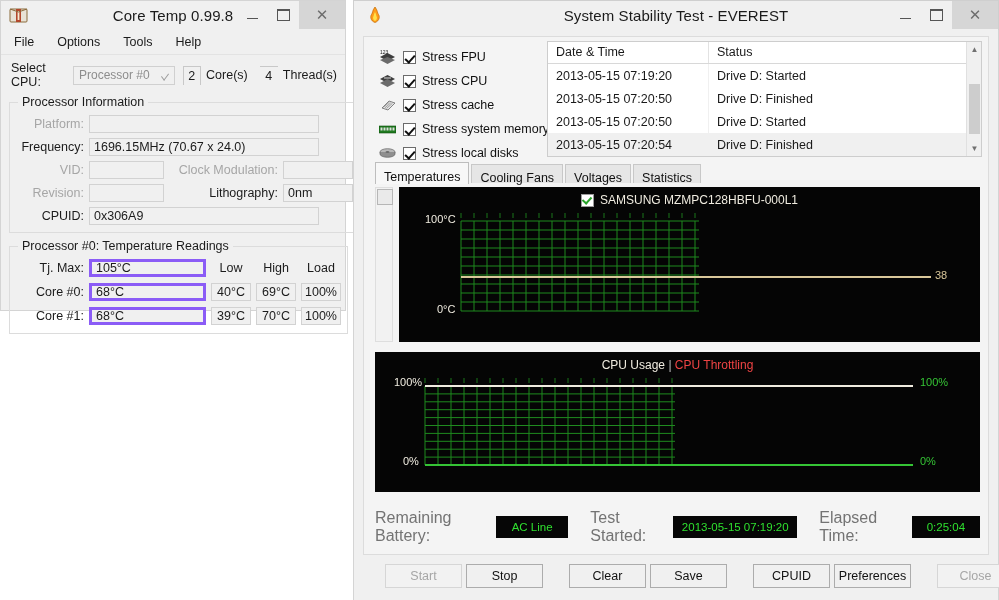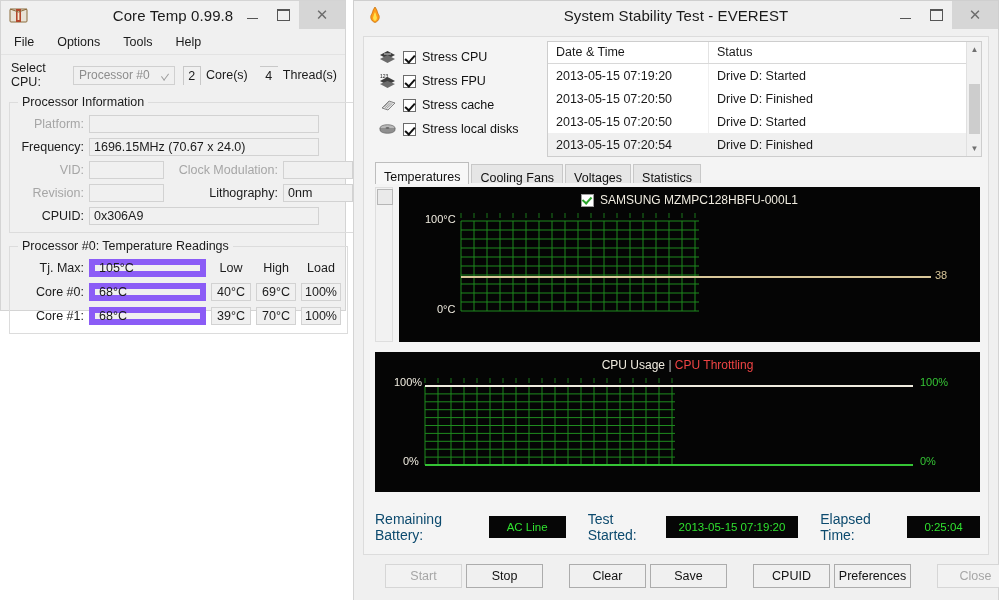--- a/index.html
+++ b/index.html
@@ -79,21 +79,21 @@
   .frow .flabel.dim { color: #a6a6a6; }
   .fval {
     height: 18px; border: 1px solid #d2d2d2; background: #f0f0f0;
     font-size: 12.5px; color: #1b1b1b; display: flex; align-items: center;
     padding-left: 4px; box-sizing: border-box; margin-left: 5px;
   }
   .fval.empty { color: transparent; }
 
   .treadings .frow { height: 22px; }
   .cellbox {
-    height: 18px; border: 6px solid #8b5cf6; background: #f0f0f0; box-sizing: border-box;
+    height: 18px; border: 3px solid #8b5cf6; background: #f0f0f0; box-sizing: border-box;
     font-size: 12.5px; color: #1b1b1b; display: flex; align-items: center;
     padding-left: 4px; margin-left: 5px;
   }
   .hdrcell {
     width: 40px; text-align: center; font-size: 12.5px; color: #1b1b1b;
     display: flex; align-items: center; justify-content: center; margin-left: 5px;
   }
   .minicell {
     width: 40px; height: 18px; border: 1px solid #d2d2d2; background:#f0f0f0; box-sizing:border-box;
     font-size: 12.5px; color: #1b1b1b; display:flex; align-items:center; justify-content:center;
@@ -191,21 +191,21 @@
     border: solid #2aa32a; border-width: 0 2px 2px 0; transform: rotate(42deg);
   }
 
   .series-line { position: absolute; height: 2px; }
 
   
   #statusbar {
     position: absolute; left: 11px; right: 8px; bottom: 14px; height: 26px;
     display: flex; align-items: center;
   }
-  .st-lbl { font-size: 14px; color: #0c4a6e; margin-right: 9px; }
+  .st-lbl { font-size: 16px; color: #737373; margin-right: 9px; }
   .st-val {
     background: #060606; color: #2fe02f; font-size: 11.5px;
     height: 22px; display: flex; align-items: center; justify-content: center;
     box-sizing: border-box; margin-right: 22px;
   }
 
   
   #btnbar { position: absolute; left: 0; right: 0; bottom: 0; height: 44px; }
   .btn {
     position: absolute; top: 8px; height: 24px; background: #f0f0f0;
@@ -344,51 +344,65 @@
             <span class="glyph-max"></span>
           </div>
         <div class="win-btn close hot">✕</div>
       </div>
     </div>
 
     <div id="ev-body">
       <div id="ev-inner">
 
         <div id="stress-list">
+          <div class="stress-row">
+            <span class="stress-ico">
+              <svg width="17" height="16" viewBox="0 0 17 16">
+                  <text x="1" y="5" font-size="5" fill="#1a1a1a" font-family="sans-serif">123</text>
+                  <path d="M8.5 4 L16 8 L8.5 12 L1 8 Z" fill="#3d3d3d"></path>
+                  <path d="M8.5 8 L16 11 L8.5 15 L1 11 Z" fill="#6b6b6b"></path>
+                </svg>
+            </span>
+            <span class="cbx"></span>
+            <span class="stress-lbl">Stress FPU</span>
+          </div>
           <div class="stress-row">
             <span class="stress-ico">
               <svg width="17" height="14" viewBox="0 0 17 14">
                   <path d="M8.5 1 L16 5 L8.5 9 L1 5 Z" fill="#3d3d3d"></path>
                   <path d="M8.5 5 L16 9 L8.5 13 L1 9 Z" fill="#6b6b6b"></path>
                   <path d="M5 3 h7 v2 h-7z" fill="#d8d8d8" opacity=".5"></path>
                 </svg>
             </span>
             <span class="cbx"></span>
             <span class="stress-lbl">Stress CPU</span>
           </div>
           <div class="stress-row">
             <span class="stress-ico">
-              <svg width="17" height="16" viewBox="0 0 17 16">
-                  <text x="1" y="5" font-size="5" fill="#1a1a1a" font-family="sans-serif">123</text>
-                  <path d="M8.5 4 L16 8 L8.5 12 L1 8 Z" fill="#3d3d3d"></path>
-                  <path d="M8.5 8 L16 11 L8.5 15 L1 11 Z" fill="#6b6b6b"></path>
-                </svg>
-            </span>
-            <span class="cbx"></span>
-            <span class="stress-lbl">Stress FPU</span>
-          </div>
-          <div class="stress-row">
-            <span class="stress-ico">
               <svg width="17" height="13" viewBox="0 0 17 13">
                   <path d="M3 9 L10 2 L16 4 L9 11 Z" fill="#e2e2e2" stroke="#6a6a6a" stroke-width=".8"></path>
                   <path d="M4.5 8.2 L10.3 3.2 M6 8.8 L11.8 3.8 M7.5 9.4 L13.3 4.4" stroke="#8a8a8a" stroke-width=".7"></path>
                 </svg>
             </span>
             <span class="cbx"></span>
             <span class="stress-lbl">Stress cache</span>
+          </div>
+          <div class="stress-row">
+            <span class="stress-ico">
+              <svg width="17" height="11" viewBox="0 0 17 11">
+                  <rect x="0" y="2" width="17" height="7" fill="#1f7a1f" stroke="#0d4d0d" stroke-width=".6"></rect>
+                  <rect x="1.5" y="3.5" width="2" height="3" fill="#dcdcdc"></rect>
+                  <rect x="4.5" y="3.5" width="2" height="3" fill="#dcdcdc"></rect>
+                  <rect x="7.5" y="3.5" width="2" height="3" fill="#dcdcdc"></rect>
+                  <rect x="10.5" y="3.5" width="2" height="3" fill="#dcdcdc"></rect>
+                  <rect x="13.5" y="3.5" width="2" height="3" fill="#dcdcdc"></rect>
+                </svg>
+            </span>
+            <span class="cbx"></span>
+            <span class="stress-lbl">Stress system memory</span>
           </div>
           <div class="stress-row">
             <span class="stress-ico">
               <svg width="17" height="12" viewBox="0 0 17 12">
                   <ellipse cx="8.5" cy="5" rx="7.5" ry="3.3" fill="#b9b9b9" stroke="#5f5f5f" stroke-width=".7"></ellipse>
                   <path d="M1 5 v2 a7.5 3.3 0 0 0 15 0 v-2" fill="#8f8f8f" stroke="#5f5f5f" stroke-width=".7"></path>
                   <ellipse cx="8.5" cy="5" rx="2" ry=".9" fill="#6b6b6b"></ellipse>
                 </svg>
             </span>
             <span class="cbx"></span>

